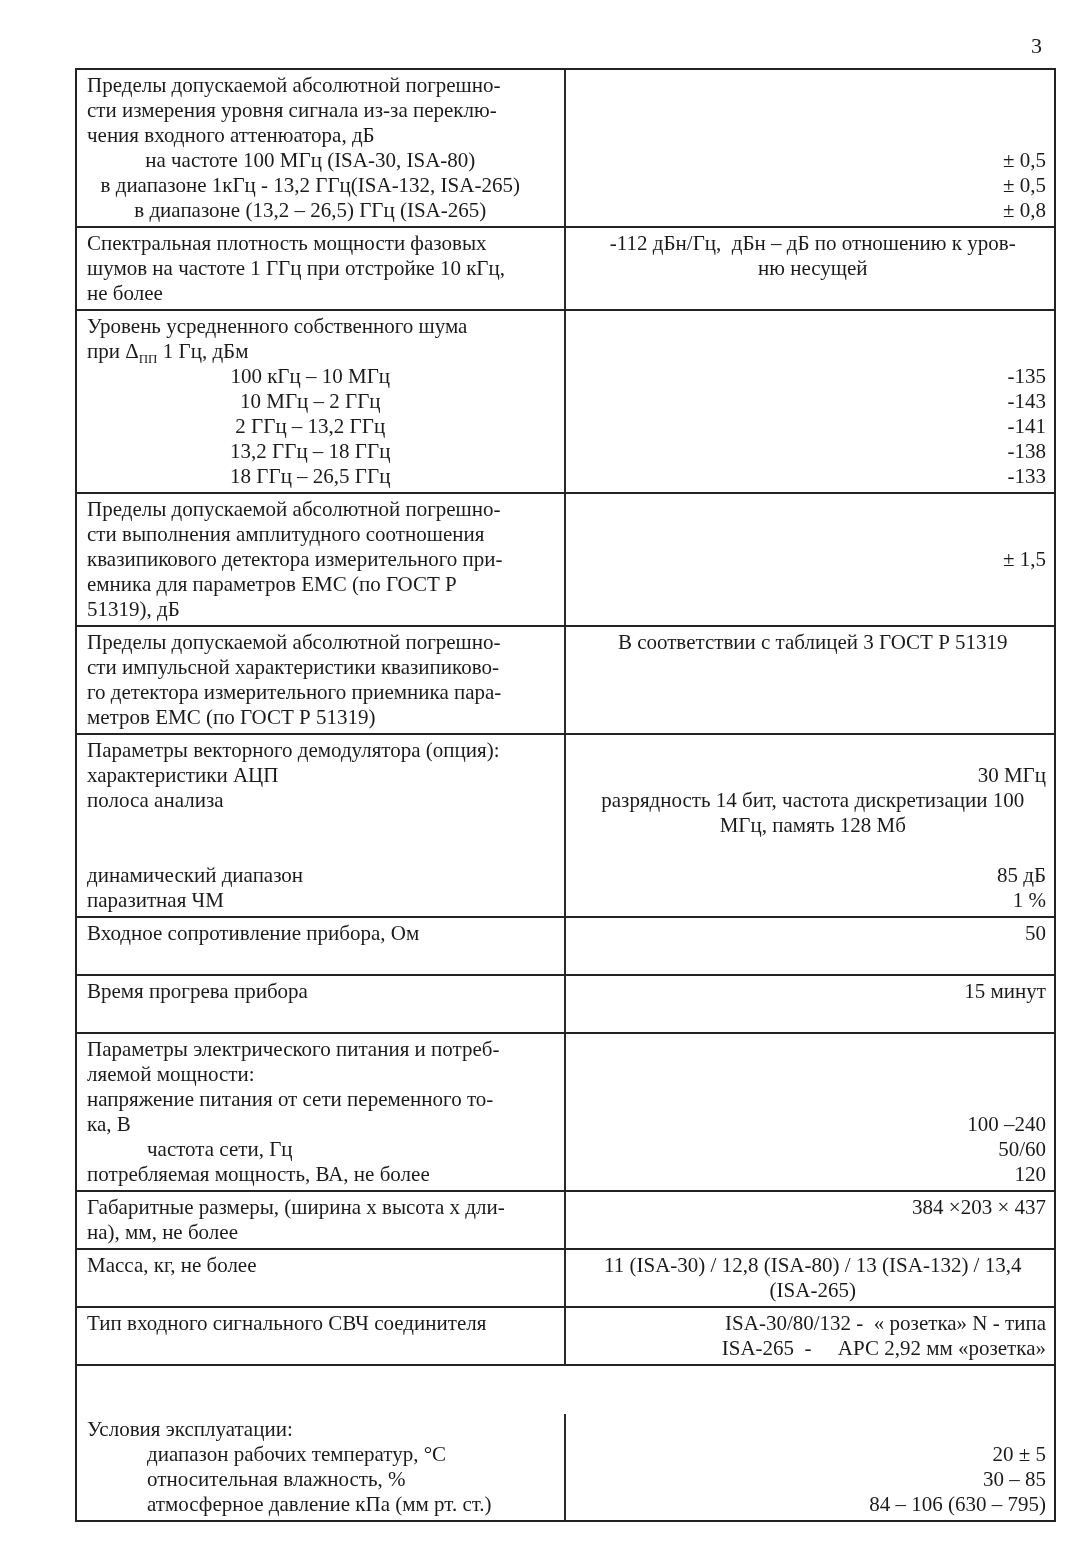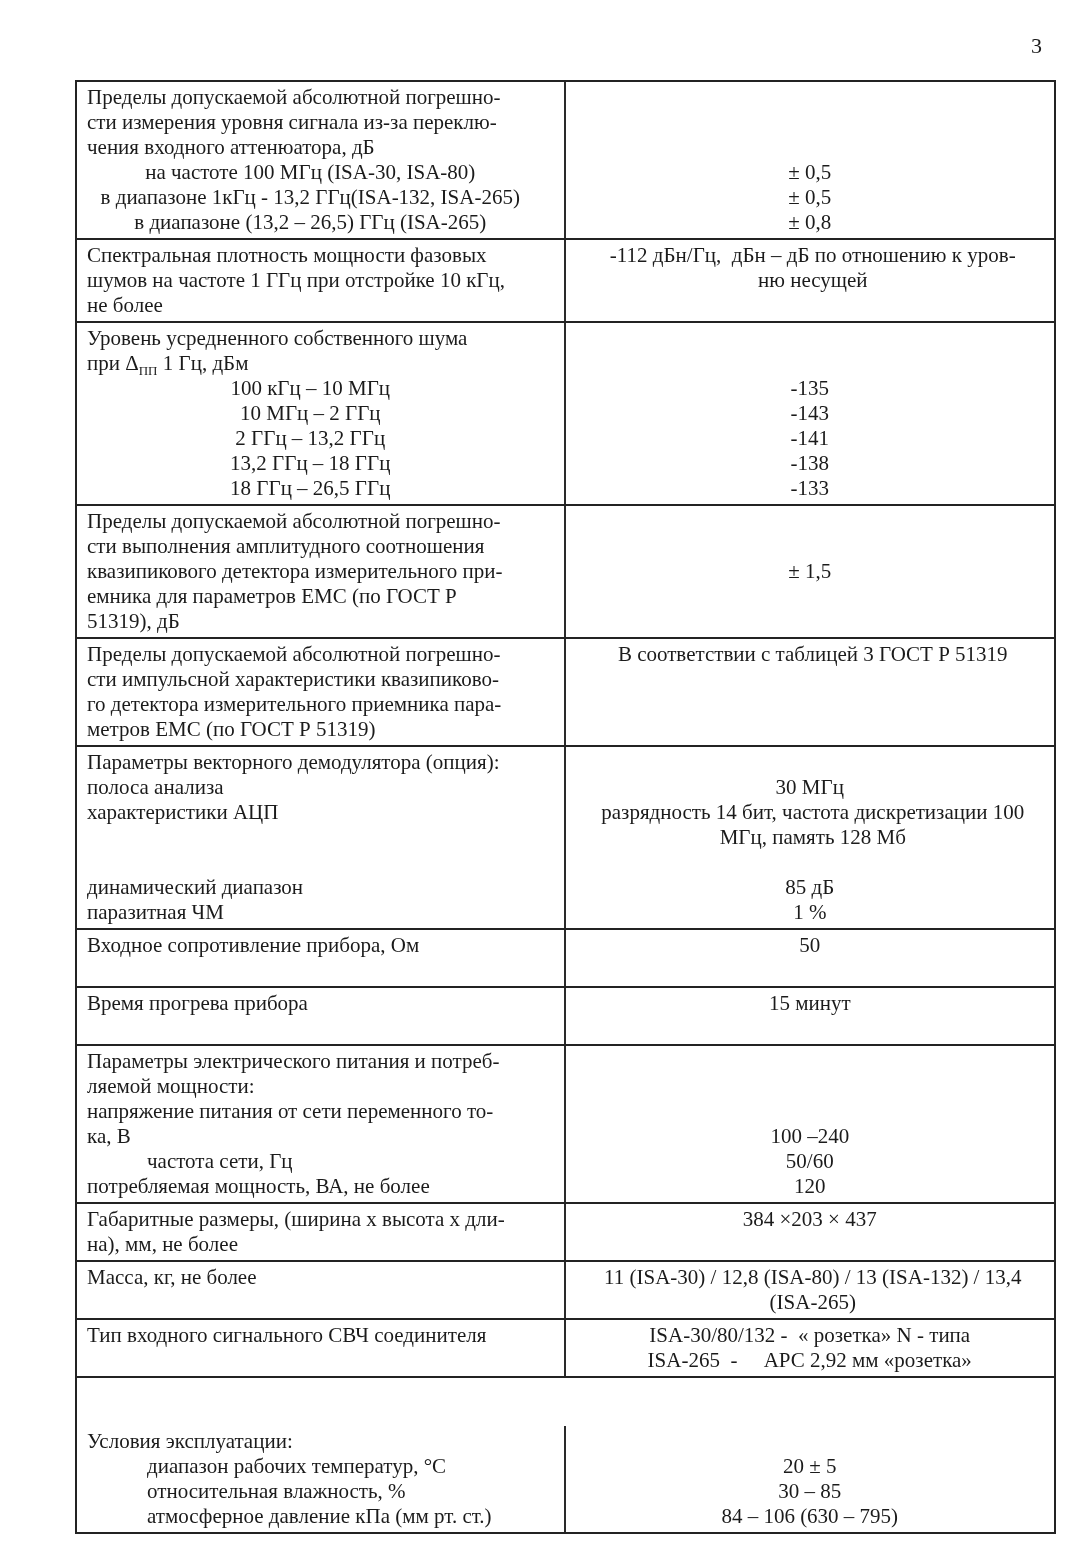--- a/index.html
+++ b/index.html
@@ -7,21 +7,21 @@
     width:1086px;height:1560px;position:relative;
     background:#ffffff;color:#1b1b1b;
     font-family:"Liberation Serif", serif;
     overflow:hidden;
   }
   .page-number{
     position:absolute;top:34px;right:44px;
     font-size:22px;line-height:24px;
   }
   .spec-table{
-    position:absolute;left:75px;top:80px;width:981px;
+    position:absolute;left:75px;top:68px;width:981px;
     border:2px solid #232323;
     box-sizing:border-box;
     background:#ffffff;
   }
   .row{
     display:flex;
     border-bottom:2px solid #232323;
   }
   .row:last-child{border-bottom:none;margin-top:48px;}
   .cell{box-sizing:border-box;padding:3px 8px 3px 8px;}
@@ -30,21 +30,21 @@
     border-right:2px solid #2a2a2a;
   }
   .cell.value{flex:1;}
   .line{
     font-size:21px;line-height:25px;min-height:25px;
     white-space:pre;
   }
   .param .line{text-align:left;padding-left:2px;}
   .param .line.right{text-align:center;padding-right:20px;padding-left:0;}
   .param .line.indent{padding-left:62px;}
-  .value .line{text-align:center;}
+  .value .line{text-align:right;}
   .value .line.left{text-align:center;padding-left:6px;}
   sub{font-size:13px;line-height:0;}
 </style>
 </head>
 <body>
 
 <div class="page-number">3</div>
 
 <div class="spec-table">
   <div id="spec-table-body">
@@ -124,22 +124,22 @@
         <div class="cell value">
           <div class="line left">В соответствии с таблицей 3 ГОСТ Р 51319</div>
           <div class="line">&nbsp;</div>
           <div class="line">&nbsp;</div>
           <div class="line">&nbsp;</div>
         </div>
       </div>
       <div class="row">
         <div class="cell param">
           <div class="line">Параметры векторного демодулятора (опция):</div>
+          <div class="line">характеристики АЦП</div>
           <div class="line">полоса анализа</div>
-          <div class="line">характеристики АЦП</div>
           <div class="line">&nbsp;</div>
           <div class="line">&nbsp;</div>
           <div class="line">динамический диапазон</div>
           <div class="line">паразитная ЧМ</div>
         </div>
         <div class="cell value">
           <div class="line">&nbsp;</div>
           <div class="line">30 МГц</div>
           <div class="line left">разрядность 14 бит, частота дискретизации 100</div>
           <div class="line left">МГц, память 128 Мб</div>

